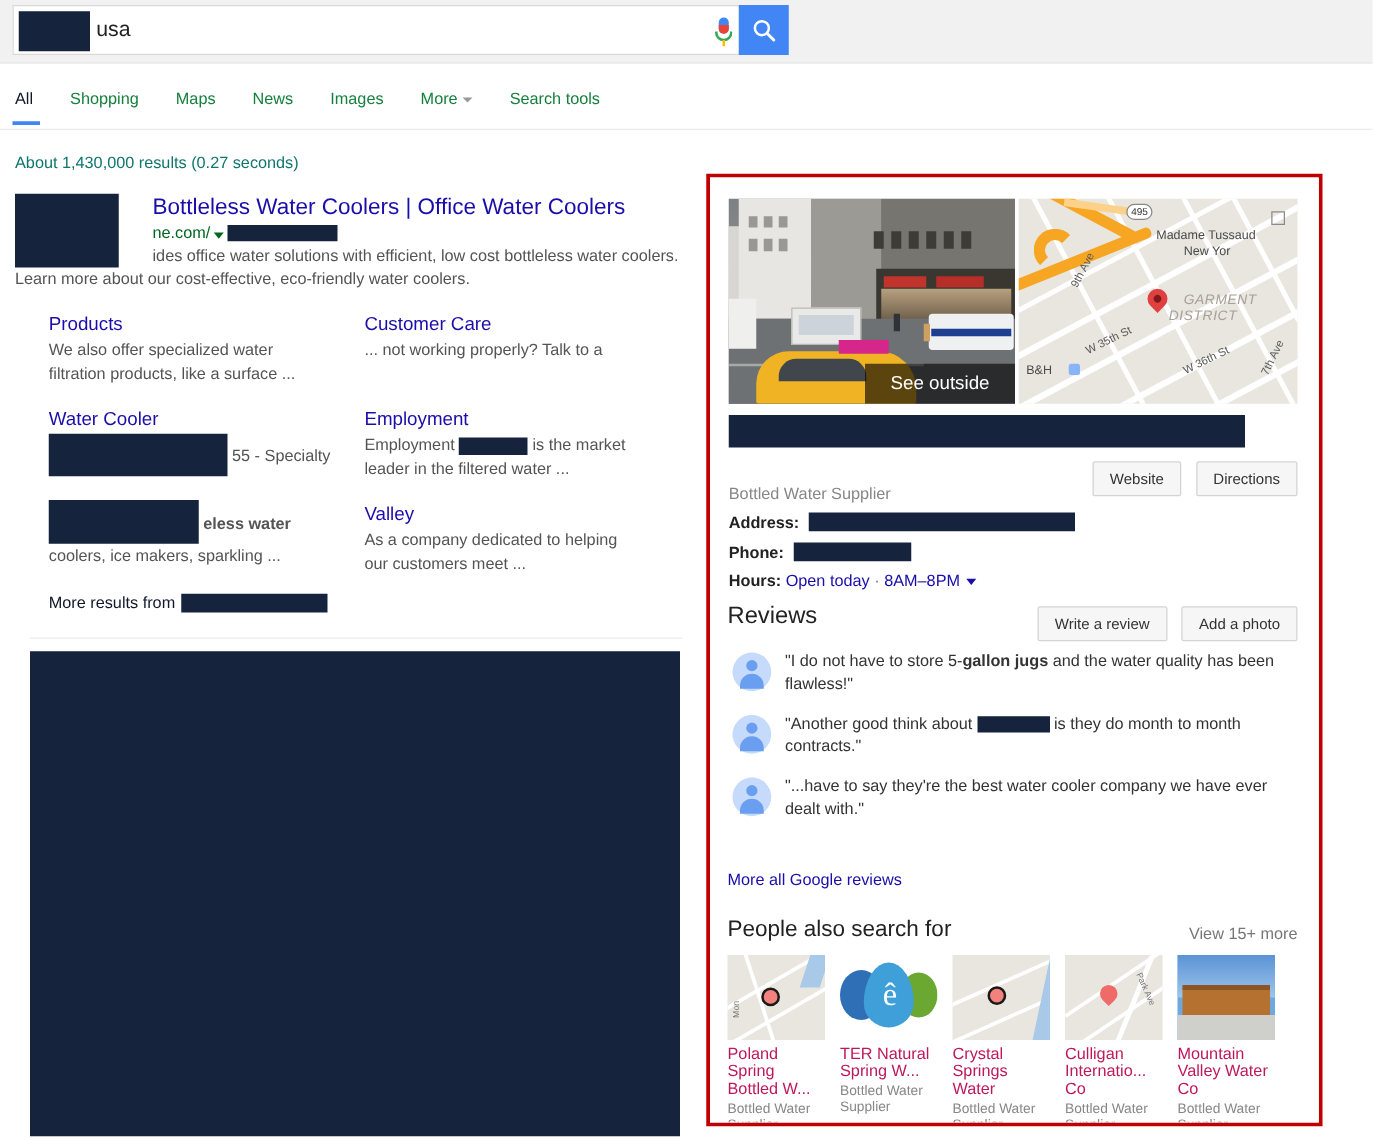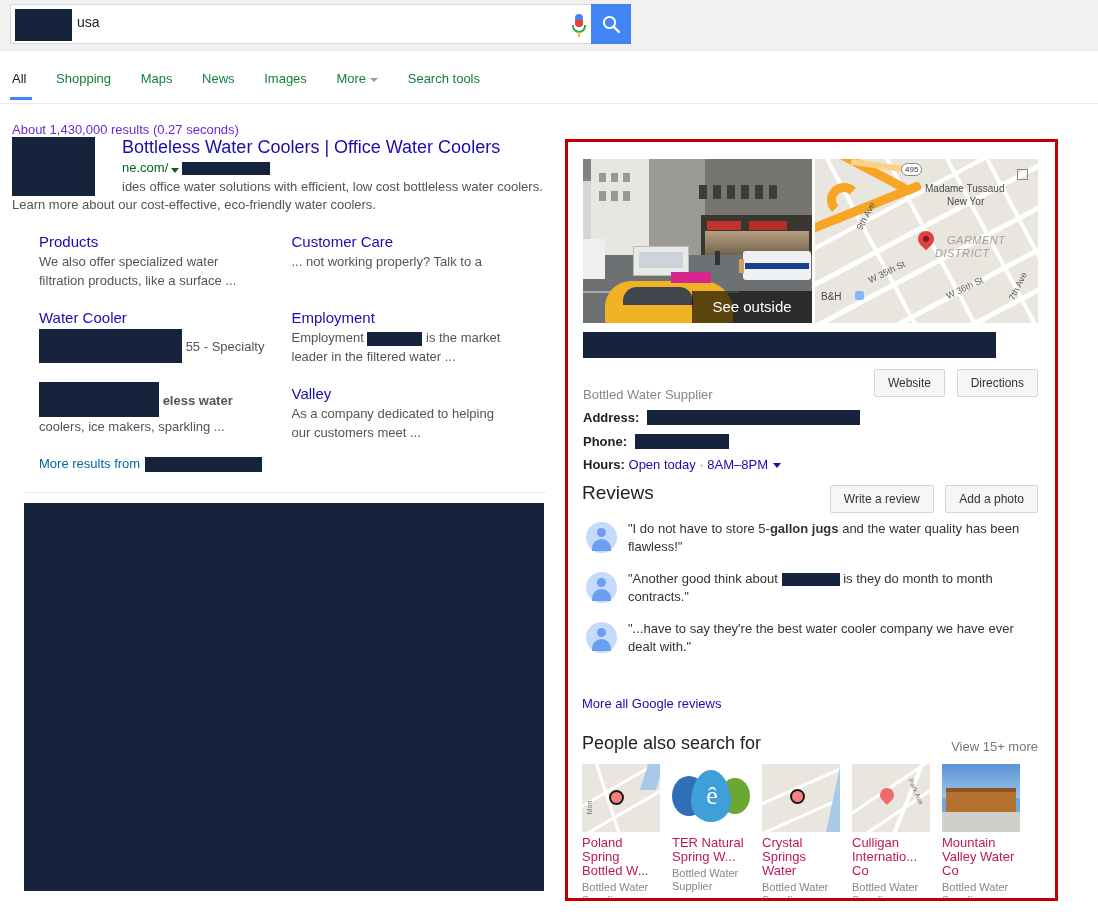--- a/index.html
+++ b/index.html
@@ -24,21 +24,21 @@
   }
   .searchbox {
     position:absolute; left:10px; top:4px; width:594px; height:40px;
     background:#fff; border:1px solid #d9d9d9; border-right:none;
   }
   .searchbox .redact-q {
     position:absolute; left:4px; top:4px; width:57px; height:32px;
   }
   .searchbox .qtext {
     position:absolute; left:66px; top:9px;
-    font-size:14px; color:#222; font-family:"Liberation Sans", sans-serif;
+    font-size:17px; color:#222; font-family:"Liberation Sans", sans-serif;
   }
   .mic {
     position:absolute; left:560px; top:9px; width:16px; height:24px;
   }
   .mic .mic-body {
     position:absolute; left:4px; top:0; width:8px; height:13px;
     border-radius:4px; background:#4285f4;
   }
   .mic .mic-body:after{
     content:""; position:absolute; left:0; top:6px; width:8px; height:7px;
@@ -74,21 +74,21 @@
     width:22px; height:3px; background:#4285f4;
   }
   .caret-dn {
     display:inline-block; width:0;height:0; margin-left:4px;
     border-left:4px solid transparent; border-right:4px solid transparent;
     border-top:4px solid #999; vertical-align:middle;
   }
 
   
   .results { position:absolute; left:12px; top:122px; width:540px; }
-  .resultstats { font-size:13px; color:#6d28d9; }
+  .resultstats { font-size:13px; color:#0f766e; margin-bottom:18px; }
 
   .res-block { position:relative; }
   .res-redact-logo {
     position:absolute; left:0; top:0; width:83px; height:59px;
   }
   .res-title {
     margin-left:110px; font-size:18px; color:#1a0dab; line-height:20px;
     cursor:pointer; font-weight:400;
   }
   .res-url {
@@ -105,21 +105,21 @@
 
   .sitelinks {
     margin-top:18px; margin-left:27px; width:505px;
     display:flex; flex-wrap:wrap;
   }
   .sl { width:50%; margin-bottom:18px; position:relative; }
   .sl-title { font-size:15px; color:#1a0dab; line-height:20px; cursor:pointer; }
   .sl-desc { font-size:13px; color:#545454; line-height:18px; margin-top:1px; }
   .sl-desc .redact { height:14px; }
 
-  .more-results { margin-left:27px; margin-top:-4px; font-size:13px; color:#0369a1; cursor:pointer; }
+  .more-results { margin-left:27px; margin-top:-4px; font-size:13px; color:#0f172a; cursor:pointer; }
   .more-results .redact { width:117px; height:15px; margin-left:5px; }
 
   .hr { margin-top:20px; margin-left:12px; width:522px; height:1px; background:#ebebeb; }
   .big-redact { margin-top:10px; margin-left:12px; width:520px; height:388px; background:#16233d; }
 
   
   .kp-frame {
     position:absolute; left:565px; top:139px; width:493px; height:762px;
     border:3px solid #c00000;
   }

